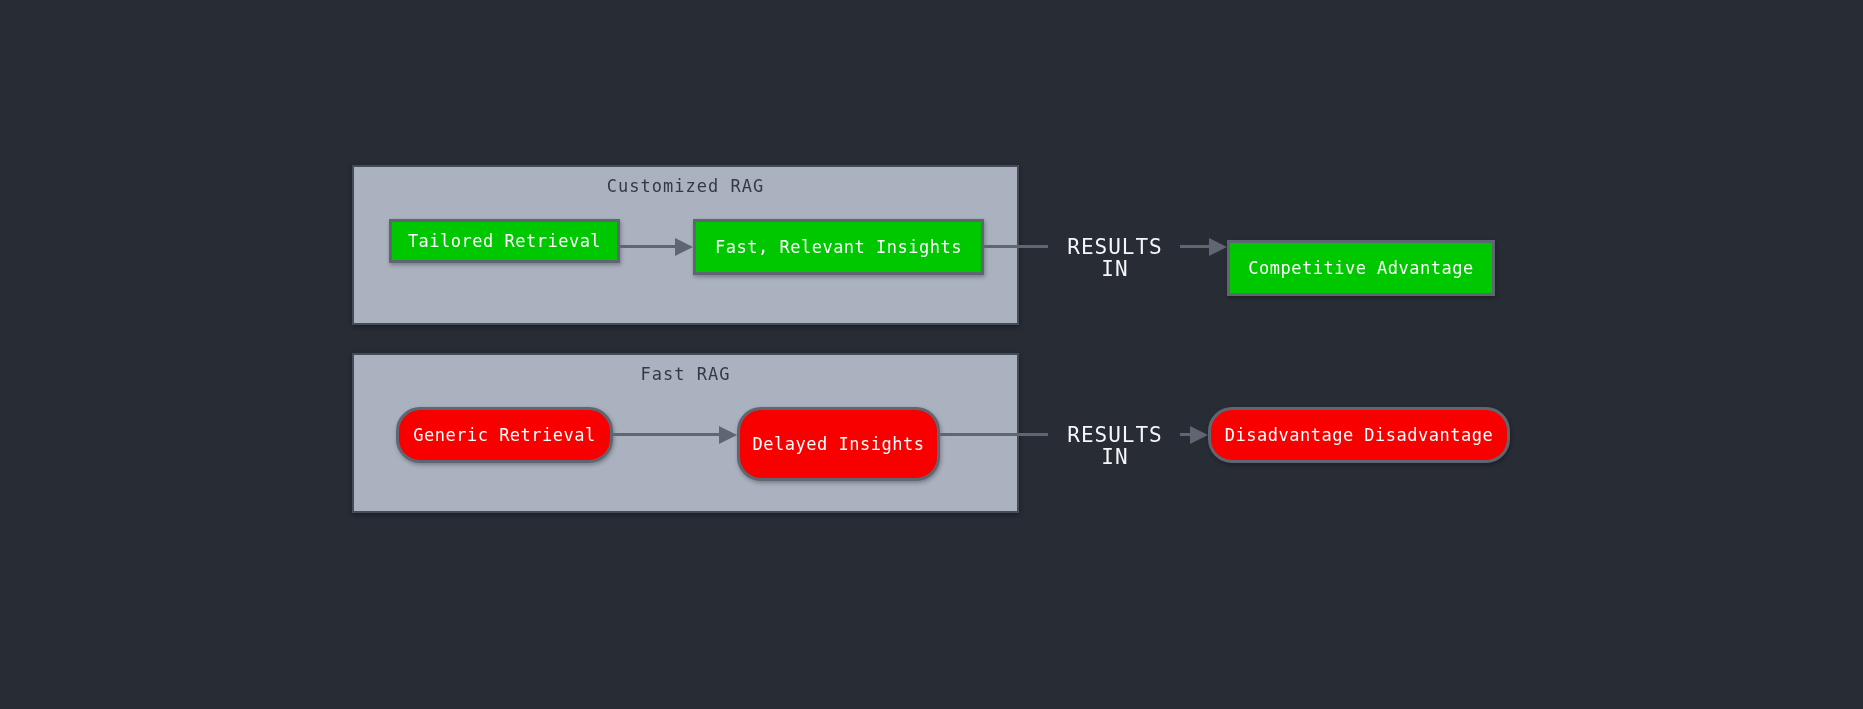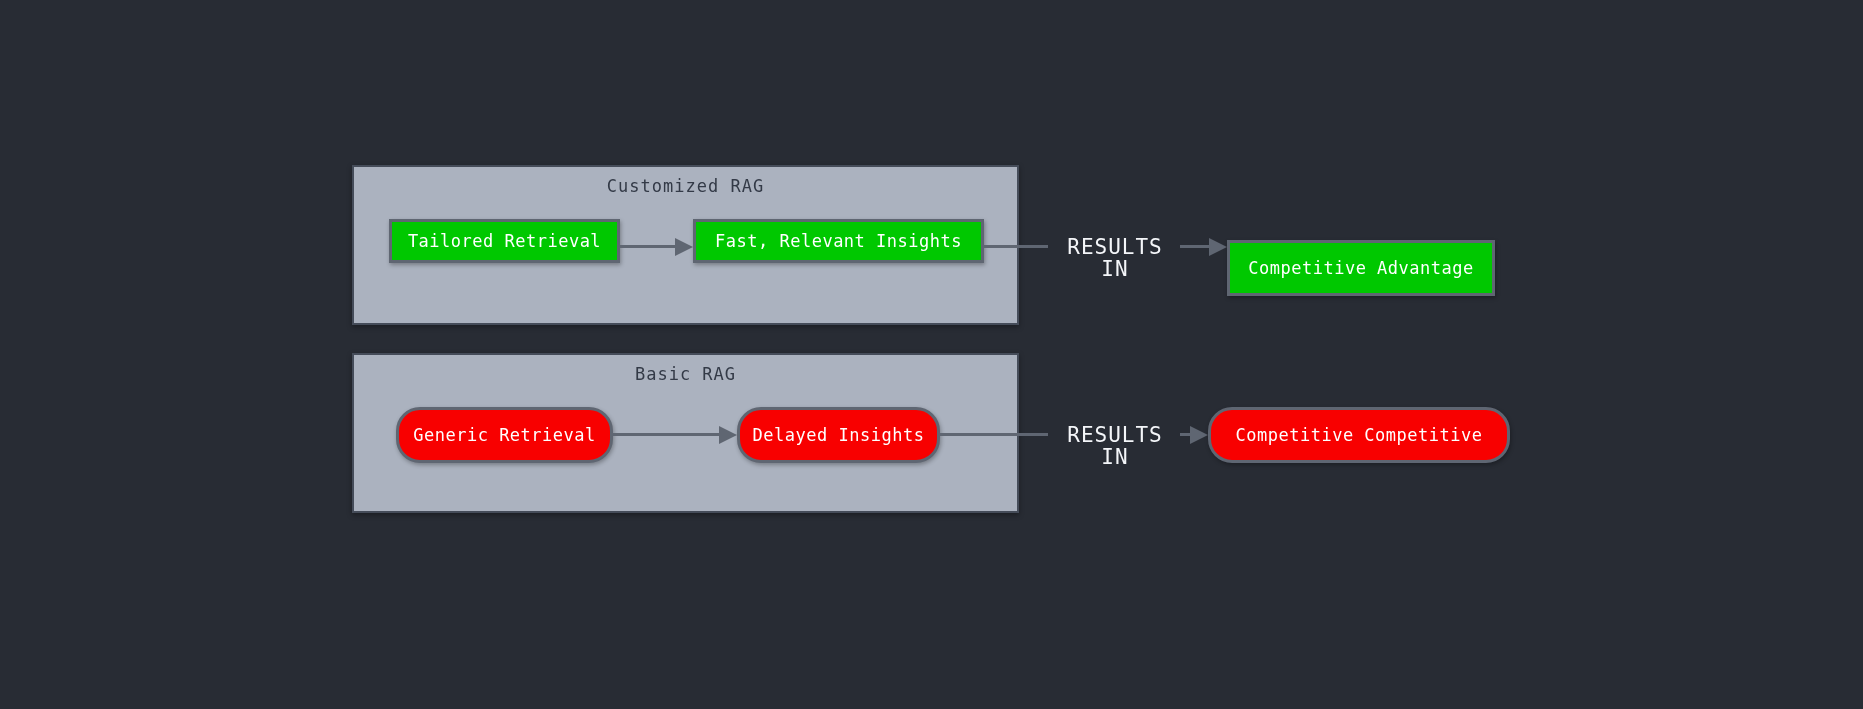--- a/index.html
+++ b/index.html
@@ -37,32 +37,32 @@
     border-left:18px solid var(--edge,#5f6672);
   }
   .edge-label{
     position:absolute;width:130px;text-align:center;
     font-size:21px;line-height:22px;letter-spacing:1px;
     color:var(--edge_label_text,#f4f6f9);
   }
   
   #cluster1{left:352px;top:165px;width:667px;height:160px;}
   #n1{left:389px;top:219px;width:231px;height:44px;}
-  #n2{left:693px;top:219px;width:291px;height:44px;}
+  #n2{left:693px;top:219px;width:291px;height:56px;}
   #n3{left:1227px;top:219px;width:268px;height:56px;margin-top:21px;}
   #l1 {left:620px;top:245px;width:56px;}
   #h1 {left:675px;top:238px;}
   #l2a{left:984px;top:245px;width:64px;}
   #lab1{left:1050px;top:236px;}
   #l2b{left:1180px;top:245px;width:30px;}
   #h2 {left:1209px;top:238px;}
   
   #cluster2{left:352px;top:353px;width:667px;height:160px;}
   #n4{left:396px;top:407px;width:217px;height:56px;}
-  #n5{left:737px;top:407px;width:203px;height:56px;}
+  #n5{left:737px;top:407px;width:203px;height:74px;}
   #n6{left:1208px;top:407px;width:302px;height:56px;}
   #l3 {left:613px;top:433px;width:106px;}
   #h3 {left:719px;top:426px;}
   #l4a{left:940px;top:433px;width:108px;}
   #lab2{left:1050px;top:424px;}
   #l4b{left:1180px;top:433px;width:12px;}
   #h4 {left:1190px;top:426px;}
 </style>
 </head>
 <body>
@@ -76,25 +76,25 @@
   <div class="edge-line" id="l1"></div>
   <div class="arrow-head" id="h1"></div>
   <div class="node green" id="n2">Fast, Relevant Insights</div>
   <div class="edge-line" id="l2a"></div>
   <div class="edge-label" id="lab1">RESULTS IN</div>
   <div class="edge-line" id="l2b"></div>
   <div class="arrow-head" id="h2"></div>
   <div class="node green" id="n3">Competitive Advantage</div>
 
   <div class="cluster" id="cluster2">
-    <div class="cluster-title">Basic RAG</div>
+    <div class="cluster-title">Fast RAG</div>
   </div>
   <div class="node red" id="n4">Generic Retrieval</div>
   <div class="edge-line" id="l3"></div>
   <div class="arrow-head" id="h3"></div>
   <div class="node red" id="n5">Delayed Insights</div>
   <div class="edge-line" id="l4a"></div>
   <div class="edge-label" id="lab2">RESULTS IN</div>
   <div class="edge-line" id="l4b"></div>
   <div class="arrow-head" id="h4"></div>
-  <div class="node red" id="n6">Competitive Competitive</div>
+  <div class="node red" id="n6">Disadvantage Disadvantage</div>
 
 </div>
 
 </body></html>

